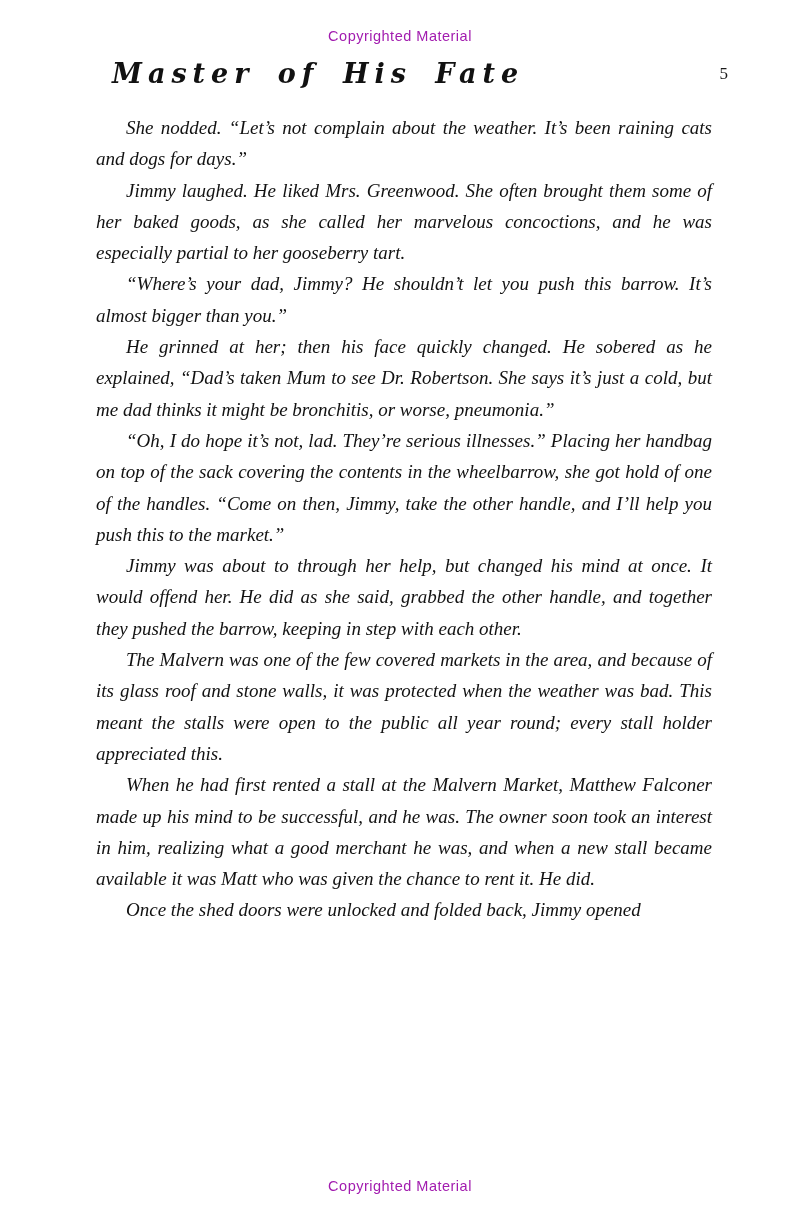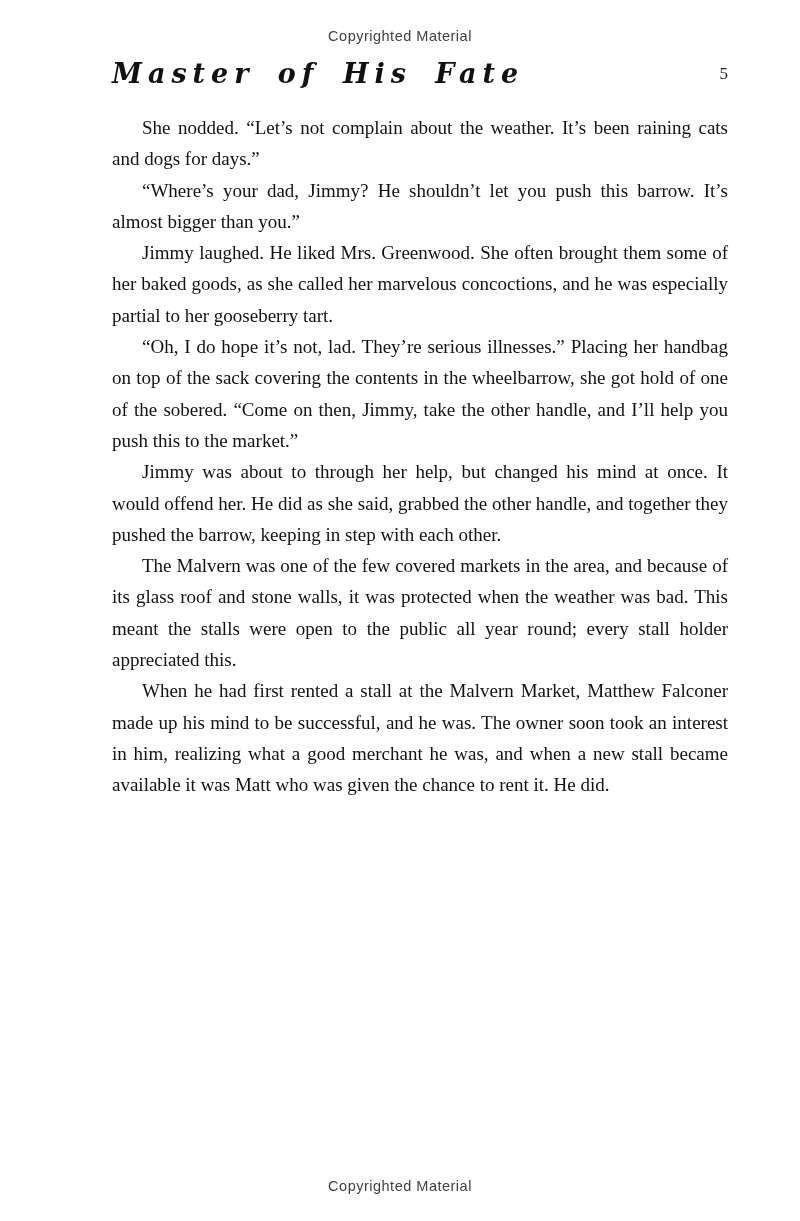--- a/index.html
+++ b/index.html
@@ -18,21 +18,21 @@
   }
 
   .copyright {
     position: absolute;
     left: 0;
     width: 100%;
     text-align: center;
     font-family: "Liberation Sans", sans-serif;
     font-size: 14.5px;
     letter-spacing: 0.5px;
-    color: #404040;
+    color: #a21caf;
   }
 
   .copyright.top { top: 28px; }
   .copyright.bottom { top: 1178px; }
 
   .page-header {
     position: absolute;
     top: 58px;
     left: 112px;
     width: 616px;
@@ -57,22 +57,23 @@
     right: 0;
     top: 6px;
     font-family: "Liberation Serif", serif;
     font-size: 17px;
     color: #1a1a1a;
   }
 
   .page-content {
     position: absolute;
     top: 112px;
-    left: 112px;
+    left: 96px;
     width: 616px;
+    font-style: italic;
   }
 
   .page-content p {
     font-size: 19px;
     line-height: 31.3px;
     text-align: justify;
     text-indent: 30px;
     color: #121212;
   }
 </style>
@@ -81,21 +82,23 @@
 
 <div class="copyright top">Copyrighted Material</div>
 
 <div class="page-header">
   <span class="book-title">Master of His Fate</span>
   <span class="page-number">5</span>
 </div>
 
 <div class="page-content">
   <p>She nodded. “Let’s not complain about the weather. It’s been raining cats and dogs for days.”</p>
+  <p>Jimmy laughed. He liked Mrs. Greenwood. She often brought them some of her baked goods, as she called her marvelous concoctions, and he was especially partial to her gooseberry tart.</p>
   <p>“Where’s your dad, Jimmy? He shouldn’t let you push this barrow. It’s almost bigger than you.”</p>
-  <p>Jimmy laughed. He liked Mrs. Greenwood. She often brought them some of her baked goods, as she called her marvelous concoctions, and he was especially partial to her gooseberry tart.</p>
-  <p>“Oh, I do hope it’s not, lad. They’re serious illnesses.” Placing her handbag on top of the sack covering the contents in the wheelbarrow, she got hold of one of the sobered. “Come on then, Jimmy, take the other handle, and I’ll help you push this to the market.”</p>
+  <p>He grinned at her; then his face quickly changed. He sobered as he explained, “Dad’s taken Mum to see Dr. Robertson. She says it’s just a cold, but me dad thinks it might be bronchitis, or worse, pneumonia.”</p>
+  <p>“Oh, I do hope it’s not, lad. They’re serious illnesses.” Placing her handbag on top of the sack covering the contents in the wheelbarrow, she got hold of one of the handles. “Come on then, Jimmy, take the other handle, and I’ll help you push this to the market.”</p>
   <p>Jimmy was about to through her help, but changed his mind at once. It would offend her. He did as she said, grabbed the other handle, and together they pushed the barrow, keeping in step with each other.</p>
   <p>The Malvern was one of the few covered markets in the area, and because of its glass roof and stone walls, it was protected when the weather was bad. This meant the stalls were open to the public all year round; every stall holder appreciated this.</p>
   <p>When he had first rented a stall at the Malvern Market, Matthew Falconer made up his mind to be successful, and he was. The owner soon took an interest in him, realizing what a good merchant he was, and when a new stall became available it was Matt who was given the chance to rent it. He did.</p>
+  <p>Once the shed doors were unlocked and folded back, Jimmy opened</p>
 </div>
 
 <div class="copyright bottom">Copyrighted Material</div>
 
 </body></html>

